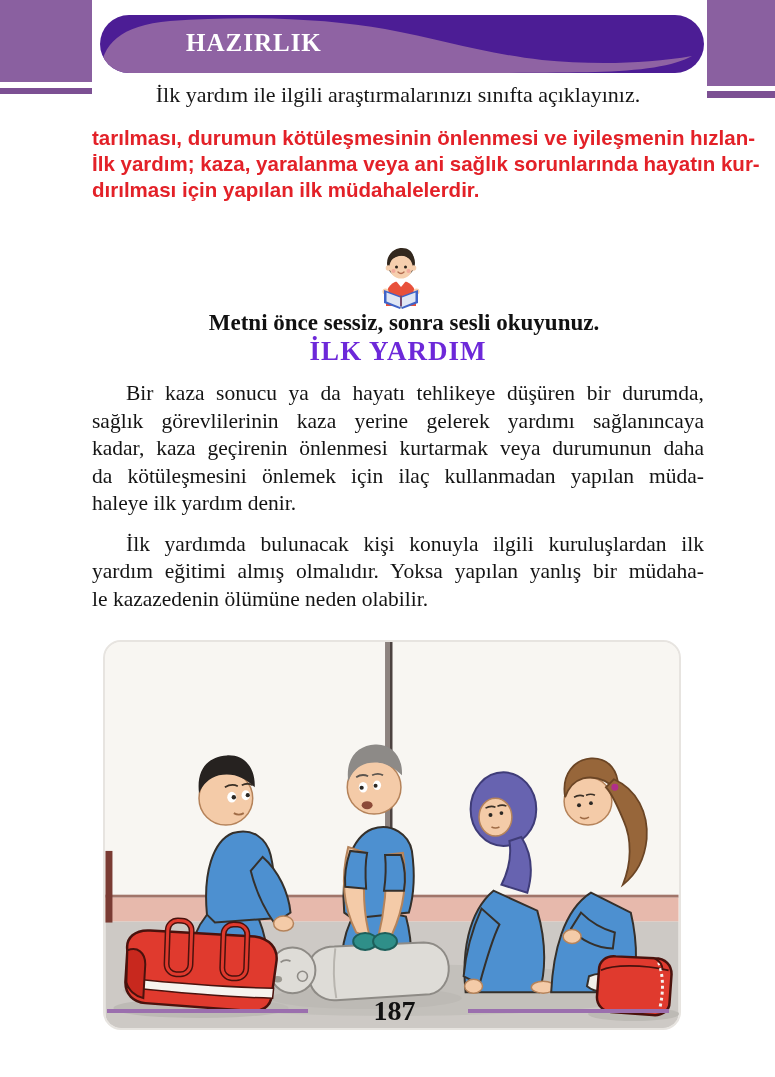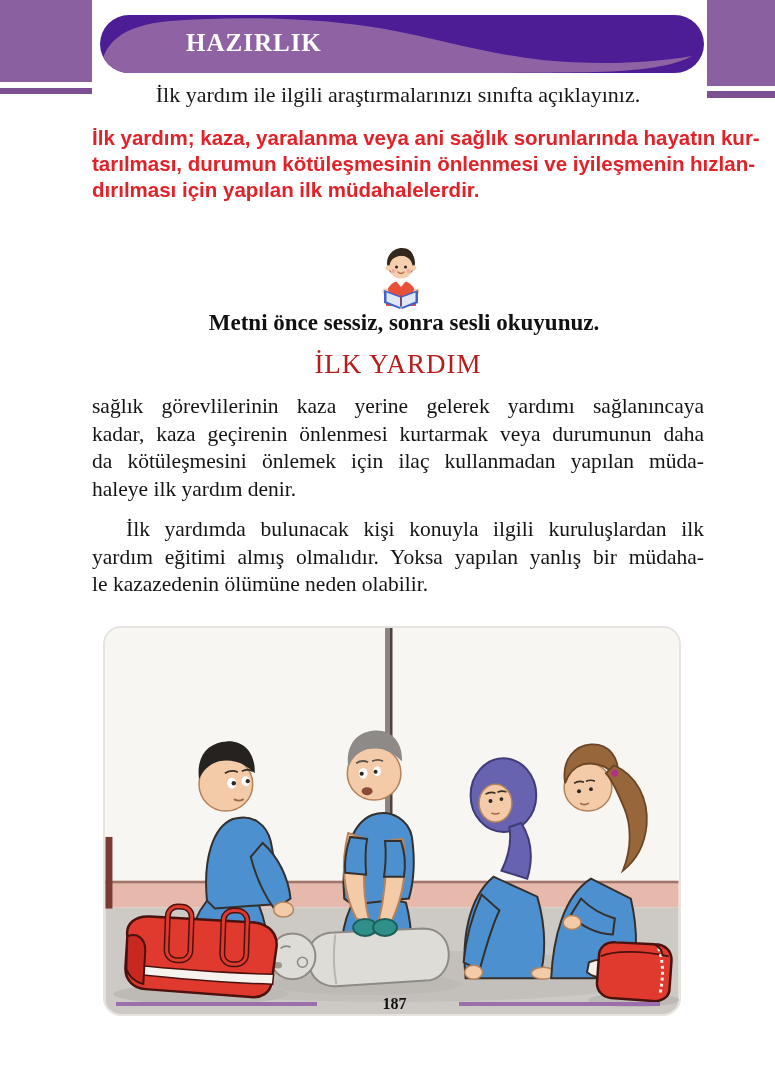--- a/index.html
+++ b/index.html
@@ -30,40 +30,40 @@
   .prep-sentence { margin-top:9px; text-align:center; font-size:22px; color:#161616; }
 
   .definition { margin-top:17px; font-family:"Liberation Sans","DejaVu Sans",sans-serif;
     color:#e32128; font-size:20.5px; line-height:26px; font-weight:600; }
   .definition .dline { white-space:nowrap; }
 
   .instruction-row { margin-top:43px; display:flex; align-items:center;flex-direction:column; }
   .instruction-row .kid-icon { width:50px; height:64px; flex:0 0 auto; margin-left:6px; }
   .instruction-text { margin-left:12px; font-weight:bold; font-size:23px; color:#111; }
 
-  .section-title { margin-top:13px; text-align:center; font-weight:normal;
-    font-size:27px; letter-spacing:1px; color:#b91c1c; }
+  .section-title { text-align:center; font-weight:bold;
+    font-size:27px; letter-spacing:1px; color:#6d28d9; }
 
   .para { margin-top:13px; font-size:21.5px; line-height:27.5px; color:#141414; }
   .para .pline { text-align:justify; text-align-last:justify; }
   .para .pline.first { text-indent:34px; }
   .para .pline.last { text-align-last:left; }
 
   .figure-box {
     margin-top:27px; margin-left:11px; width:578px; height:390px;
     border:2px solid #e7e4e0; border-radius:18px; overflow:hidden; background:#f8f6f2;
   }
   .figure-box svg { display:block; }
 
   .footer { position:absolute; left:0; top:995px; width:775px;
     display:flex; align-items:center; justify-content:center; }
   .footer .fline { width:201px; height:4px; background:#9b6fae; }
   .footer .fline.left { margin-right:66px; }
   .footer .fline.right { margin-left:52px; }
-  .page-number { font-weight:bold; font-size:16px; color:#111; }
+  .page-number { font-weight:bold; font-size:28px; color:#111; }
 </style>
 </head>
 <body>
 
 <div class="corner-block-left"></div>
 <div class="corner-line-left"></div>
 <div class="corner-block-right"></div>
 <div class="corner-line-right"></div>
 
 <div class="content">
@@ -71,22 +71,22 @@
   <div class="badge">
     <svg viewBox="0 0 604 58" width="604" height="58">
       <path d="M0,58 C2,30 20,10 70,6 C150,0 230,4 285,14 C340,24 382,38 442,45 C492,50 547,49 592,41 C575,51 540,56 495,57 C400,59 100,58 0,58 Z" fill="#8f63a3"></path>
     </svg>
     <span class="badge-label">HAZIRLIK</span>
   </div>
 
   <div class="prep-sentence">İlk yardım ile ilgili araştırmalarınızı sınıfta açıklayınız.</div>
 
   <div class="definition">
+    <div class="dline">tarılması, durumun kötüleşmesinin önlenmesi ve iyileşmenin hızlan-</div>
     <div class="dline">İlk yardım; kaza, yaralanma veya ani sağlık sorunlarında hayatın kur-</div>
-    <div class="dline">tarılması, durumun kötüleşmesinin önlenmesi ve iyileşmenin hızlan-</div>
     <div class="dline">dırılması için yapılan ilk müdahalelerdir.</div>
   </div>
 
   <div class="instruction-row">
     <svg class="kid-icon" viewBox="0 0 50 64">
       <circle cx="25" cy="17" r="14" fill="#33281e"></circle>
       <circle cx="12.5" cy="22" r="2.8" fill="#f6cfae"></circle>
       <circle cx="37.5" cy="22" r="2.8" fill="#f6cfae"></circle>
       <circle cx="25" cy="21" r="11.5" fill="#f6cfae"></circle>
       <path d="M12,19 C11,7 19,2 26,2 C35,2 39,9 38,18 C33,10 27,8 20,11 C15,13 13,15 12,19 Z" fill="#33281e"></path>
@@ -104,20 +104,21 @@
       <path d="M10.5,46.5 L24,51.5 L24,61 L10.5,55.5 Z" fill="#dfe6f4"></path>
       <path d="M39.5,46.5 L26,51.5 L26,61 L39.5,55.5 Z" fill="#dfe6f4"></path>
       <rect x="24.4" y="49.5" width="1.2" height="13" fill="#2b4791"></rect>
     </svg>
     <span class="instruction-text">Metni önce sessiz, sonra sesli okuyunuz.</span>
   </div>
 
   <h1 class="section-title">İLK YARDIM</h1>
 
   <div class="para">
+    <div class="pline first">Bir kaza sonucu ya da hayatı tehlikeye düşüren bir durumda,</div>
     <div class="pline">sağlık görevlilerinin kaza yerine gelerek yardımı sağlanıncaya</div>
     <div class="pline">kadar, kaza geçirenin önlenmesi kurtarmak veya durumunun daha</div>
     <div class="pline">da kötüleşmesini önlemek için ilaç kullanmadan yapılan müda-</div>
     <div class="pline last">haleye ilk yardım denir.</div>
   </div>
 
   <div class="para">
     <div class="pline first">İlk yardımda bulunacak kişi konuyla ilgili kuruluşlardan ilk</div>
     <div class="pline">yardım eğitimi almış olmalıdır. Yoksa yapılan yanlış bir müdaha-</div>
     <div class="pline last">le kazazedenin ölümüne neden olabilir.</div>

